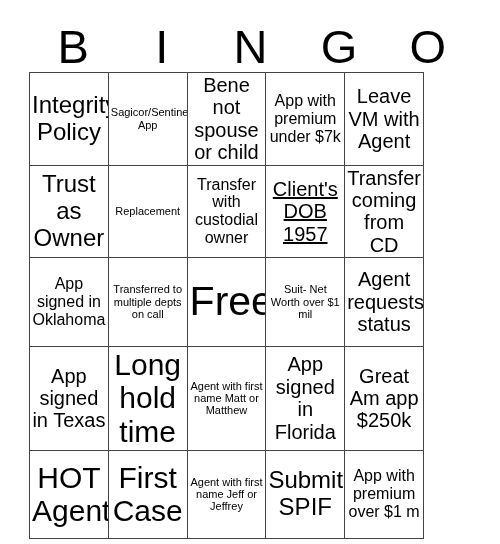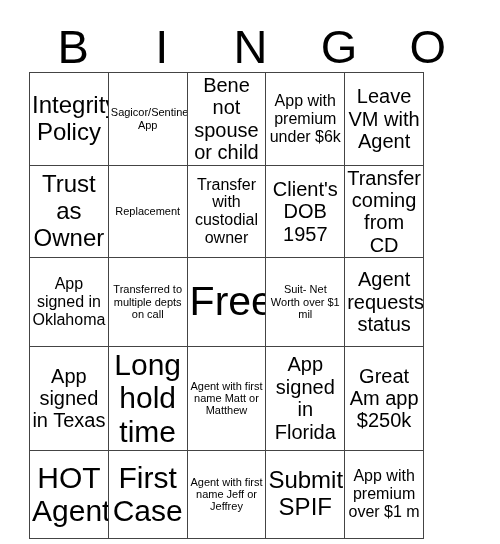--- a/index.html
+++ b/index.html
@@ -82,28 +82,28 @@
     <div class="header-letter">G</div>
     <div class="header-letter">O</div>
   </div>
 
   <table class="grid">
     <tbody>
       <tr>
         <td class="sz-lg" style="border-color: rgb(68, 68, 68);">Integrity Policy</td>
         <td class="sz-xxs" style="border-color: rgb(68, 68, 68);">Sagicor/Sentinel App</td>
         <td class="sz-md" style="border-color: rgb(68, 68, 68);">Bene not spouse or child</td>
-        <td class="sz-sm" style="border-color: rgb(68, 68, 68);">App with premium under $6k</td>
+        <td class="sz-sm" style="border-color: rgb(68, 68, 68);">App with premium under $7k</td>
         <td class="sz-md" style="border-color: rgb(68, 68, 68);">Leave VM with Agent</td>
       </tr>
       <tr>
         <td class="sz-lg" style="border-color: rgb(68, 68, 68);">Trust as Owner</td>
         <td class="sz-xs" style="border-color: rgb(68, 68, 68);">Replacement</td>
         <td class="sz-sm" style="border-color: rgb(68, 68, 68); margin-top: 8px;">Transfer with custodial owner</td>
-        <td class="sz-md" style="border-color: rgb(68, 68, 68);">Client's DOB 1957</td>
+        <td class="sz-md" style="border-color: rgb(68, 68, 68); text-decoration: underline;">Client's DOB 1957</td>
         <td class="sz-md" style="border-color: rgb(68, 68, 68);">Transfer coming from CD</td>
       </tr>
       <tr>
         <td class="sz-sm" style="border-color: rgb(68, 68, 68);">App signed in Oklahoma</td>
         <td class="sz-xs" style="border-color: rgb(68, 68, 68);">Transferred to multiple depts on call</td>
         <td class="sz-xxl" style="border-color: rgb(68, 68, 68);">Free!</td>
         <td class="sz-xs" style="border-color: rgb(68, 68, 68);">Suit- Net Worth over $1 mil</td>
         <td class="sz-md" style="border-color: rgb(68, 68, 68);">Agent requests status</td>
       </tr>
       <tr>

